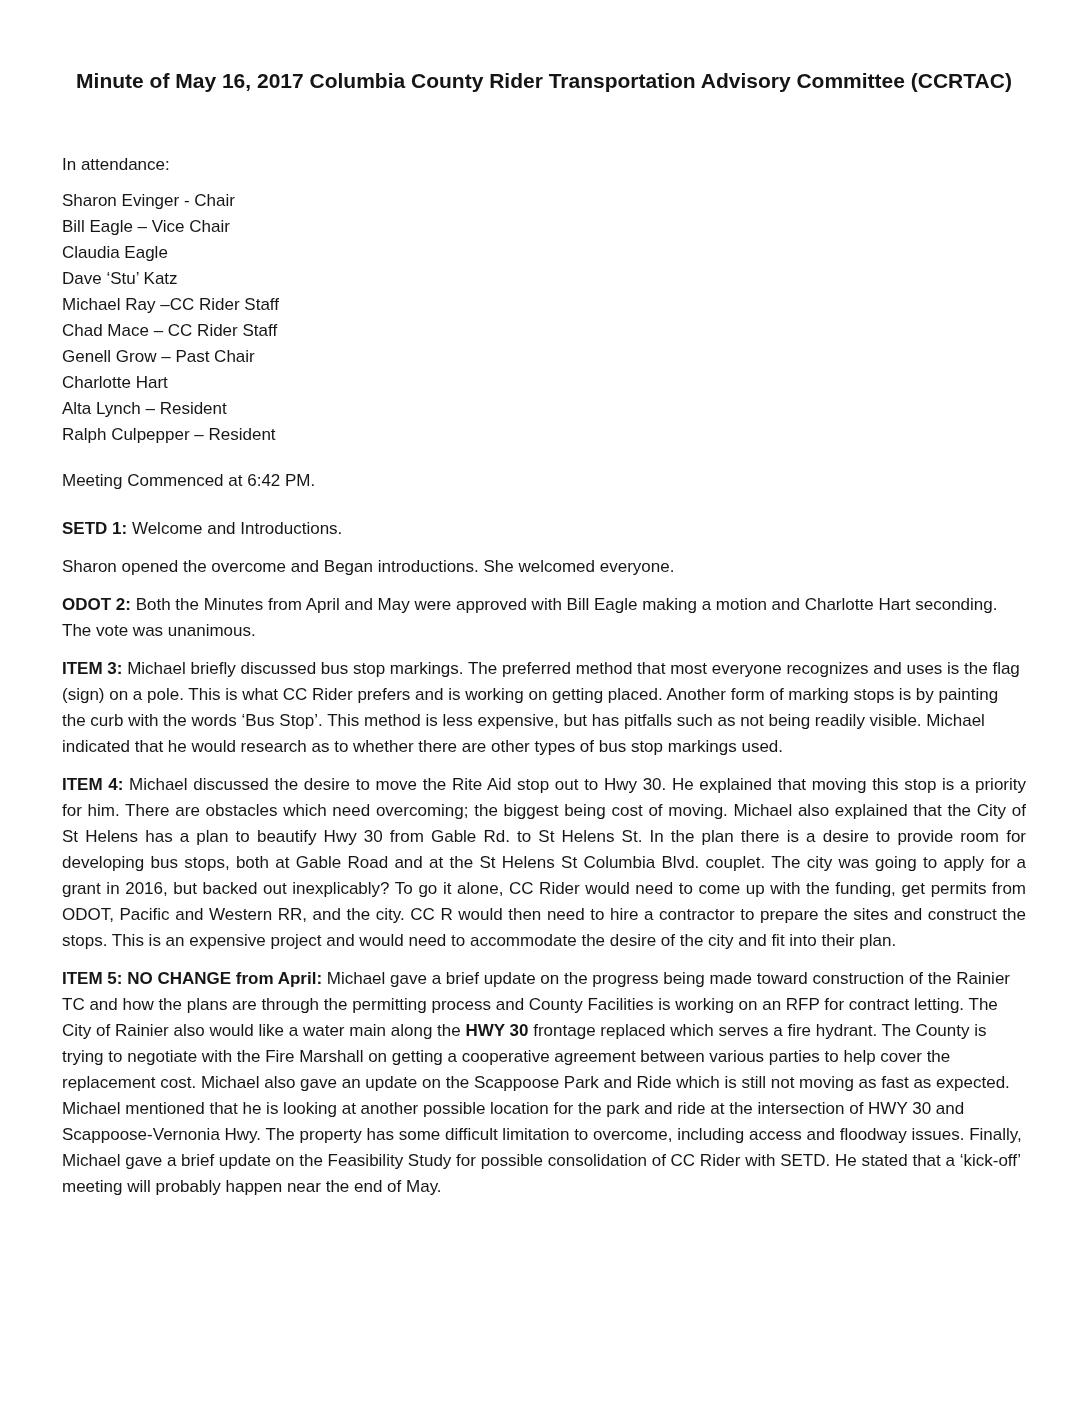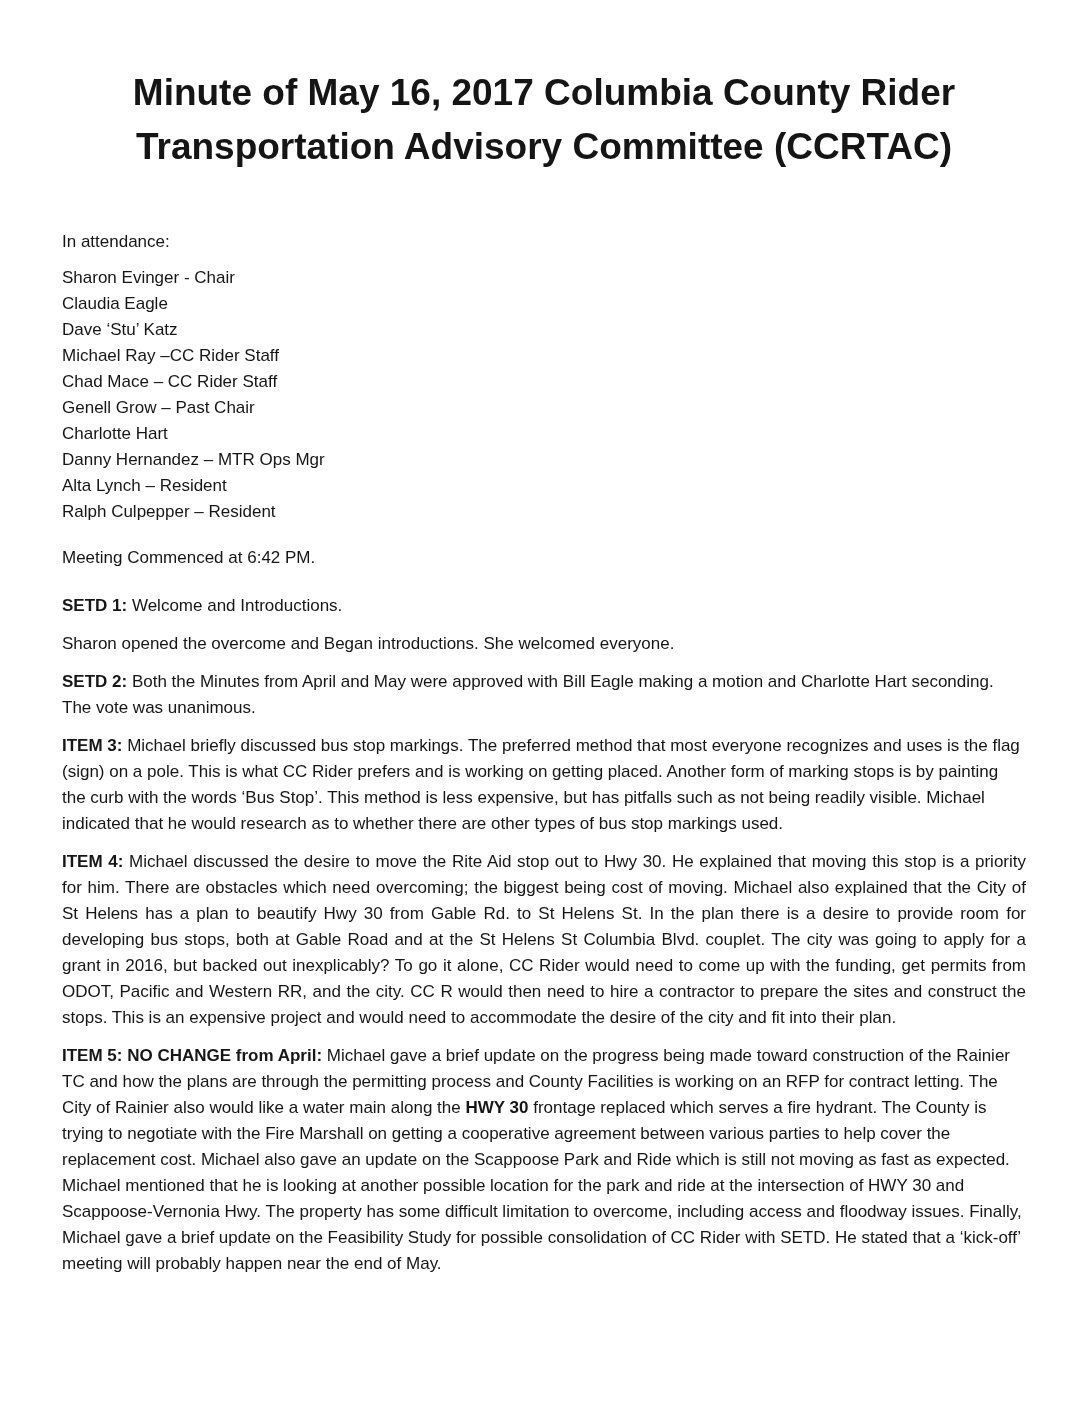--- a/index.html
+++ b/index.html
@@ -9,21 +9,21 @@
     height: 1408px;
     margin: 0 auto;
     padding: 66px 62px 40px 62px;
     background: #ffffff;
     color: #161616;
     font-family: "Liberation Sans", "DejaVu Sans", sans-serif;
     font-size: 17px;
     overflow: hidden;
   }
   .title {
-    font-size: 37px;
+    font-size: 21px;
     font-weight: 700;
     line-height: 1.45;
     text-align: center;
     max-width: 945px;
     margin: 0 auto;
     color: #151515;
   }
   .attendance-heading {
     margin: 56px 0 10px 0;
     line-height: 26px;
@@ -39,38 +39,38 @@
 <body>
 
 <div class="page">
 
   <h1 class="title">Minute of May 16, 2017 Columbia County Rider Transportation Advisory Committee (CCRTAC)</h1>
 
   <p class="attendance-heading">In attendance:</p>
 
   <div class="attendee-list">
     <div class="attendee">Sharon Evinger - Chair</div>
+    <div class="attendee">Bill Eagle – Vice Chair</div>
     <div class="attendee">Claudia Eagle</div>
     <div class="attendee">Dave ‘Stu’ Katz</div>
     <div class="attendee">Michael Ray –CC Rider Staff</div>
     <div class="attendee">Chad Mace – CC Rider Staff</div>
     <div class="attendee">Genell Grow – Past Chair</div>
     <div class="attendee">Charlotte Hart</div>
-    <div class="attendee">Danny Hernandez – MTR Ops Mgr</div>
     <div class="attendee">Alta Lynch – Resident</div>
     <div class="attendee">Ralph Culpepper – Resident</div>
   </div>
 
   <p class="commencement">Meeting Commenced at 6:42 PM.</p>
 
   <p class="para"><strong>SETD 1:</strong><span> Welcome and Introductions.</span></p>
 
   <p class="para"><span>Sharon opened the overcome and Began introductions. She welcomed everyone.</span></p>
 
-  <p class="para"><strong>SETD 2:</strong><span> Both the Minutes from April and May were approved with Bill Eagle making a motion and Charlotte Hart seconding. The vote was unanimous.</span></p>
+  <p class="para"><strong>ODOT 2:</strong><span> Both the Minutes from April and May were approved with Bill Eagle making a motion and Charlotte Hart seconding. The vote was unanimous.</span></p>
 
   <p class="para"><strong>ITEM 3:</strong><span> Michael briefly discussed bus stop markings. The preferred method that most everyone recognizes and uses is the flag (sign) on a pole. This is what CC Rider prefers and is working on getting placed. Another form of marking stops is by painting the curb with the words ‘Bus Stop’. This method is less expensive, but has pitfalls such as not being readily visible. Michael indicated that he would research as to whether there are other types of bus stop markings used.</span></p>
 
   <p class="para justify"><strong>ITEM 4:</strong><span> Michael discussed the desire to move the Rite Aid stop out to Hwy 30. He explained that moving this stop is a priority for him. There are obstacles which need overcoming; the biggest being cost of moving. Michael also explained that the City of St Helens has a plan to beautify Hwy 30 from Gable Rd. to St Helens St. In the plan there is a desire to provide room for developing bus stops, both at Gable Road and at the St Helens St Columbia Blvd. couplet. The city was going to apply for a grant in 2016, but backed out inexplicably? To go it alone, CC Rider would need to come up with the funding, get permits from ODOT, Pacific and Western RR, and the city. CC R would then need to hire a contractor to prepare the sites and construct the stops. This is an expensive project and would need to accommodate the desire of the city and fit into their plan.</span></p>
 
   <p class="para"><strong>ITEM 5: NO CHANGE from April:</strong><span> Michael gave a brief update on the progress being made toward construction of the Rainier TC and how the plans are through the permitting process and County Facilities is working on an RFP for contract letting. The City of Rainier also would like a water main along the </span><strong>HWY 30</strong><span> frontage replaced which serves a fire hydrant. The County is trying to negotiate with the Fire Marshall on getting a cooperative agreement between various parties to help cover the replacement cost. Michael also gave an update on the Scappoose Park and Ride which is still not moving as fast as expected. Michael mentioned that he is looking at another possible location for the park and ride at the intersection of HWY 30 and Scappoose-Vernonia Hwy. The property has some difficult limitation to overcome, including access and floodway issues. Finally, Michael gave a brief update on the Feasibility Study for possible consolidation of CC Rider with SETD. He stated that a ‘kick-off’ meeting will probably happen near the end of May.</span></p>
 
 </div>
 
 </body></html>

